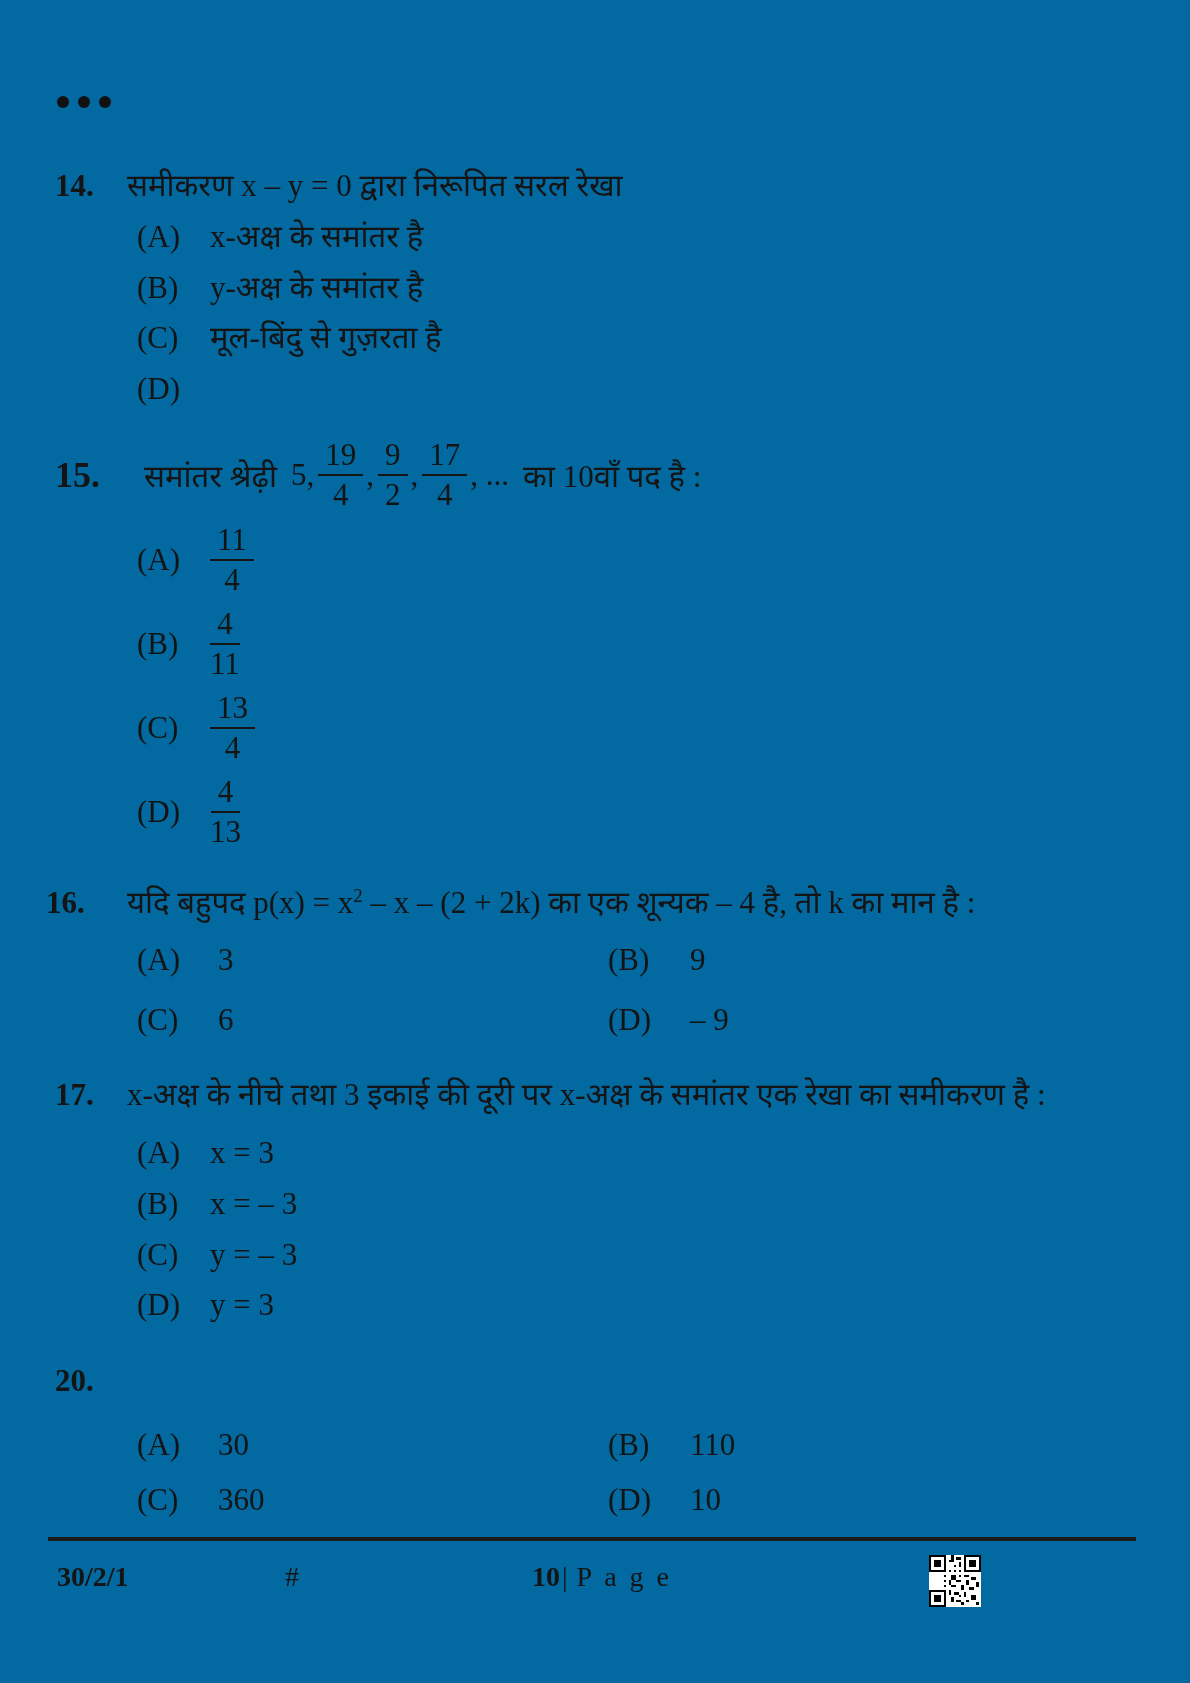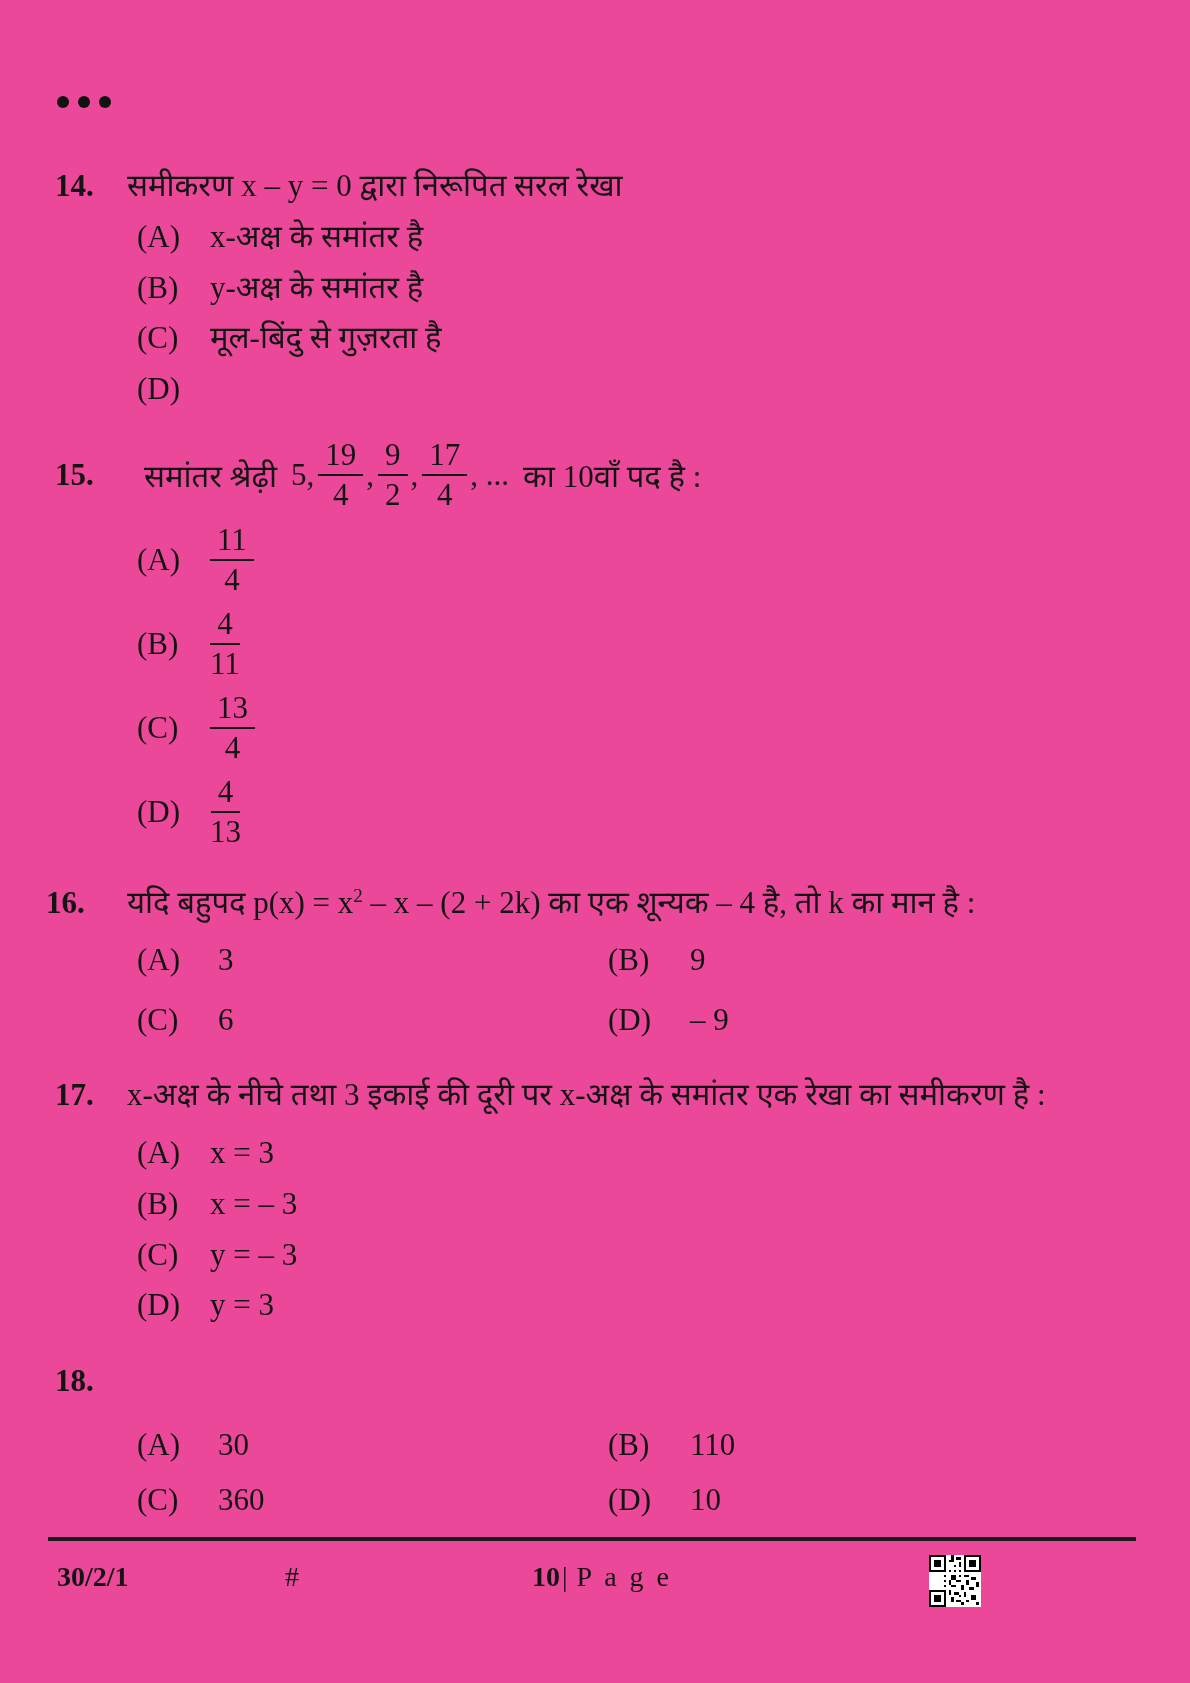--- a/index.html
+++ b/index.html
@@ -1,20 +1,20 @@
 <!DOCTYPE html>
 <html><head>
 <meta charset="utf-8">
 <style>
   html,body{margin:0;padding:0;background:#e8e8e8;}
   .page{
     position:relative;
     width:1190px;height:1683px;
     margin:0 auto;
-    background:#ec4899;
+    background:#0369a1;
     font-family:"Liberation Serif","DejaVu Serif",serif;
     color:#141414;
     overflow:hidden;
     text-decoration:underline;
   }
   .row{position:absolute;left:0;width:100%;height:42px;line-height:42px;font-size:31px;}
   .abs{position:absolute;top:0;}
   .qnum{position:absolute;font-weight:bold;}
   .qtext{position:absolute;white-space:nowrap;}
   .olabel{position:absolute;}
@@ -78,21 +78,21 @@
     <span class="otext" style="left:210px">y-अक्ष के समांतर है</span>
   </div>
   <div class="row" style="top:317px">
     <span class="olabel" style="left:137px">(C)</span>
     <span class="otext" style="left:210px">मूल-बिंदु से गुज़रता है</span>
   </div>
   <div class="row" style="top:368px">
     <span class="olabel" style="left:137px">(D)</span>
   </div>
 
-  <span class="qnum abs" style="left:55px;top:454px;height:42px;line-height:42px;font-size:31px">15.</span>
+  <span class="qnum abs" style="left:55px;top:454px;height:42px;line-height:42px;font-size:36px">15.</span>
   <div class="q15head">
     <span class="tpiece">समांतर श्रेढ़ी</span>
     <span class="tpiece term">5,</span>
     <span class="frac">
       <span class="fnum">19</span>
       <span class="fden">4</span>
     </span>
     <span class="tpiece sep">,</span>
     <span class="frac">
       <span class="fnum">9</span>
@@ -168,21 +168,21 @@
   <div class="row" style="top:1234px">
     <span class="olabel" style="left:137px">(C)</span>
     <span class="otext" style="left:210px">y = – 3</span>
   </div>
   <div class="row" style="top:1284px">
     <span class="olabel" style="left:137px">(D)</span>
     <span class="otext" style="left:210px">y = 3</span>
   </div>
 
   <div class="row" style="top:1360px">
-    <span class="qnum" style="left:55px">18.</span>
+    <span class="qnum" style="left:55px">20.</span>
   </div>
   <div class="row" style="top:1424px">
     <span class="olabel" style="left:137px">(A)</span>
     <span class="otext" style="left:218px">30</span>
     <span class="olabel" style="left:608px">(B)</span>
     <span class="otext" style="left:690px">110</span>
   </div>
   <div class="row" style="top:1479px">
     <span class="olabel" style="left:137px">(C)</span>
     <span class="otext" style="left:218px">360</span>

